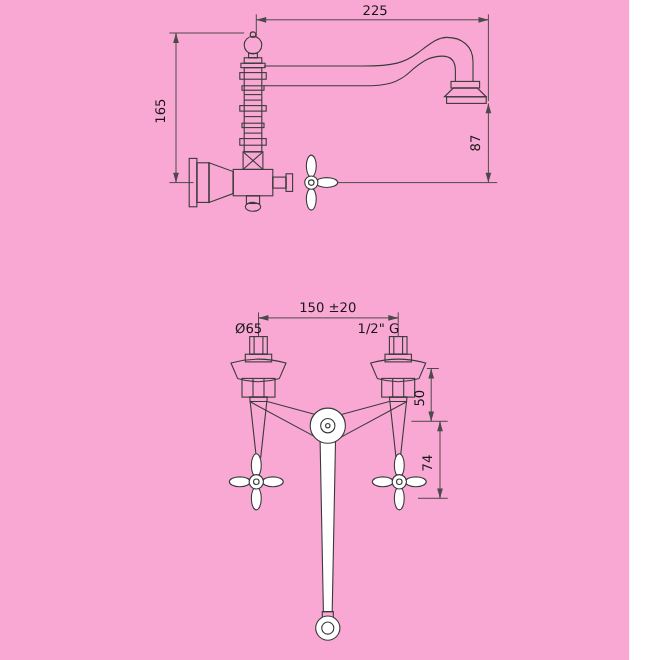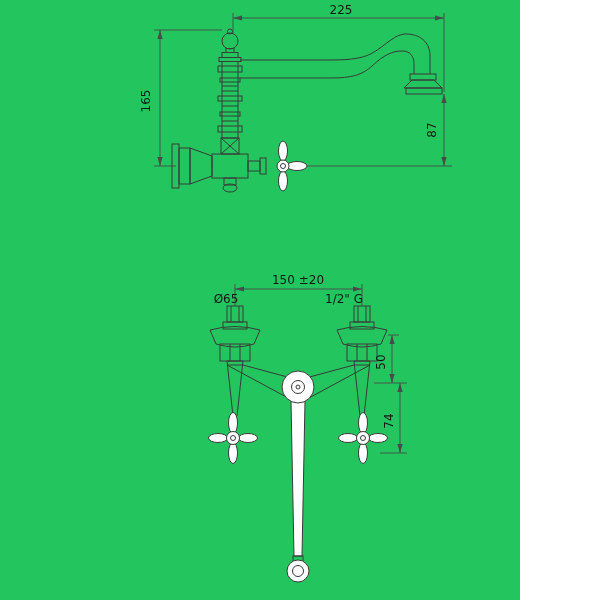--- a/index.html
+++ b/index.html
@@ -4,23 +4,23 @@
 <style>
   html, body {
     margin: 0;
     padding: 0;
     width: 600px;
     height: 600px;
     background: #ffffff;
     overflow: hidden;
   }
   .page {
-    width: 520px;
+    width: 572px;
     height: 600px;
-    background: #22c55e;
+    background: #f9a8d4;
     text-align: right;
   }
   svg { display: block; }
   .lw {
     stroke: #3a3a3a;
     stroke-width: 1;
     fill: none;
     stroke-linecap: butt;
     stroke-linejoin: miter;
   }

